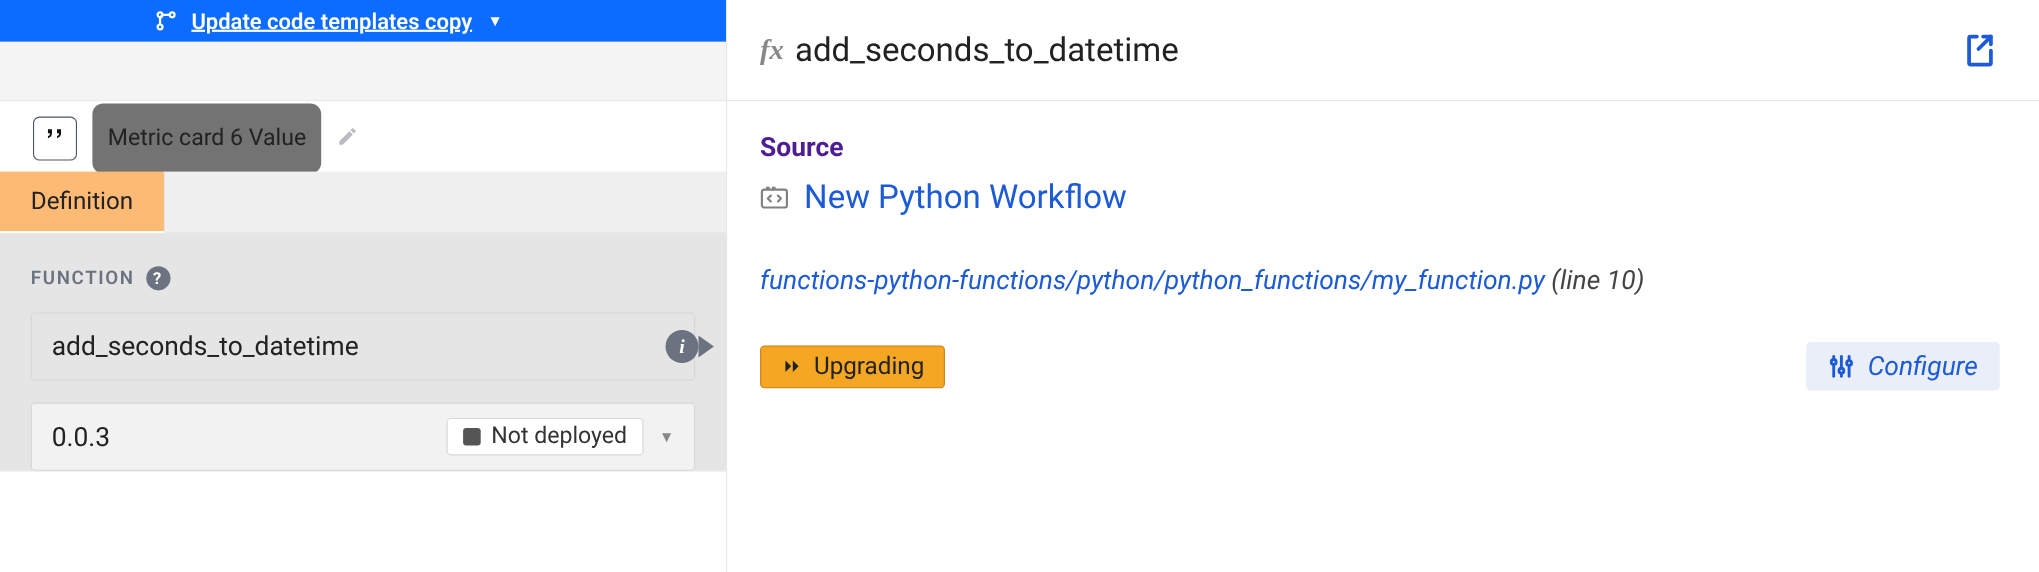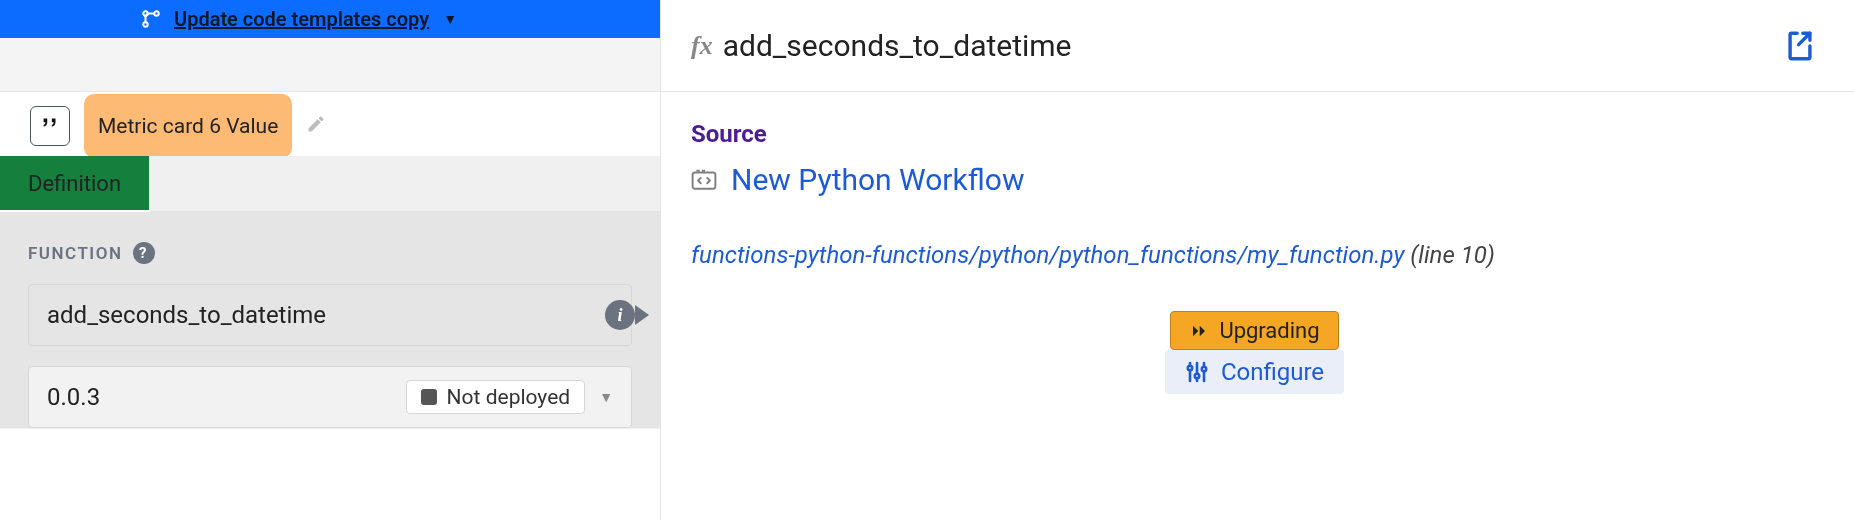--- a/index.html
+++ b/index.html
@@ -9,21 +9,21 @@
   .left-pane { width: 660px; height: 100%; display: flex; flex-direction: column; position: relative; }
   .right-pane { flex: 1; height: 100%; display: flex; flex-direction: column; border-left: 1px solid #e6e6e6; }
 
   
   .topbar {
     background: #0b6cff;
     height: 38px;
     display: flex;
     align-items: center;
     padding: 0 18px 0 140px;
-    color: #0f172a;
+    color: #ffffff;
     font-size: 20px;
     font-weight: 600;
   }
   .topbar .branch-icon { margin-right: 12px; display: inline-flex; }
   .topbar .branch-label { text-decoration: underline; }
   .topbar .chevron { margin-left: 14px; font-size: 14px; }
 
   
   .topgap {
     height: 54px;
@@ -57,21 +57,21 @@
     width: 40px; height: 40px;
     border: 1.5px solid #4b5563;
     border-radius: 6px;
     display: flex; align-items: center; justify-content: center;
     background: #fff;
     font-size: 22px;
     font-weight: 700;
     color: #111;
   }
   .chip {
-    background: #fdba74;
+    background: #737373;
     border-radius: 10px;
     padding: 20px 14px;
     font-size: 21px;
     color: #222;
   }
   .pencil {
     color: #b9bcc0;
     font-size: 20px;
   }
 
@@ -85,21 +85,21 @@
   .tab {
     padding: 0 28px;
     display: flex; align-items: center;
     font-size: 22px;
     color: #777;
     background: #f0f0f0;
     border-right: 1px solid #e3e3e3;
     cursor: pointer;
   }
   .tab.active {
-    background: #15803d;
+    background: #fdba74;
     color: #222;
     border-bottom: 2px solid #fff;
     margin-bottom: -1px;
     border-right: 1px solid #e3e3e3;
   }
   .tabs .spacer { flex: 1; background: #f0f0f0; }
 
   
   .function-section {
     padding: 30px 28px 0 28px;
@@ -207,40 +207,41 @@
   .right-body { padding: 28px 36px 0 30px; flex: 1; display: flex; flex-direction: column; }
   .source-heading { font-size: 24px; font-weight: 700; color: #4c1d95; margin-bottom: 14px; }
   .workflow-row { display: flex; align-items: center; gap: 14px; margin-bottom: 40px; }
   .code-file-icon { width: 26px; height: 22px; color: #777; display: inline-flex; }
   .workflow-link { color: #1d5bd6; font-size: 30px; }
 
   .path-row { font-size: 24px; color: #222; margin-bottom: 28px; line-height: 1.5; font-style: italic; }
   .path-link { color: #1d5bd6; }
   .line-suffix { color: #444; }
 
-  .footer-row { display: flex; align-items: center; justify-content: space-between; margin-top: 10px; flex-direction: column; }
+  .footer-row { display: flex; align-items: center; justify-content: space-between; margin-top: 10px; }
   .upgrade-badge {
     display: inline-flex; align-items: center; gap: 10px;
     background: #f5a623;
     border: 1px solid #c77f10;
     color: #222;
     font-size: 22px;
     padding: 6px 18px;
     border-radius: 4px;
   }
   .ff-icon { display:inline-flex; }
 
   .configure-btn {
     display: inline-flex; align-items: center; gap: 12px;
     background: #e9eef9;
     border-radius: 4px;
     padding: 8px 20px;
     font-size: 24px;
     color: #1d5bd6;
     cursor: pointer;
+    font-style: italic;
   }
   .sliders-icon { display:inline-flex; }
 </style>
 </head>
 <body>
 
 <div class="root">
 
   <div class="left-pane">
 

